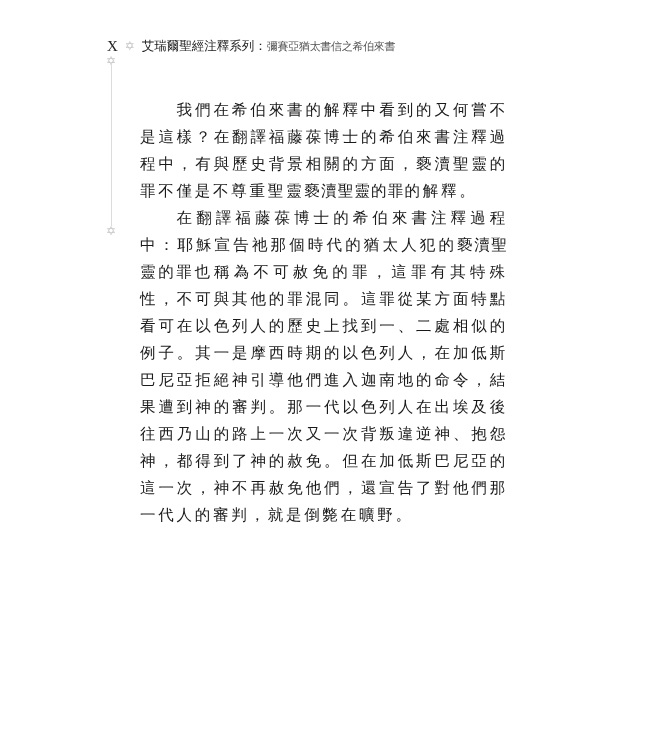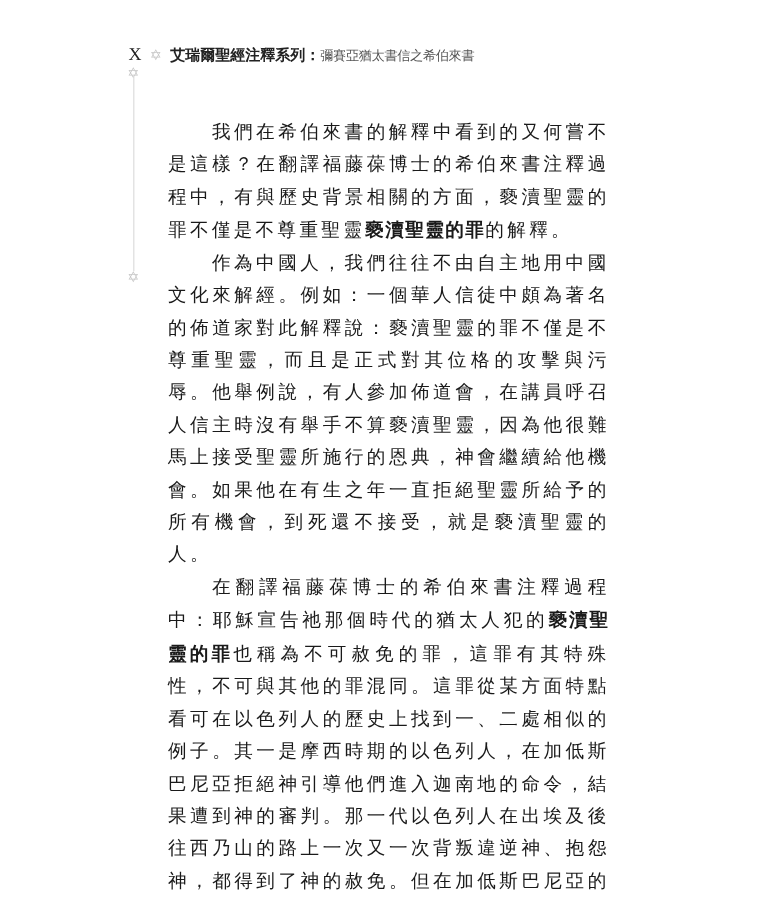--- a/index.html
+++ b/index.html
@@ -1,41 +1,40 @@
 <!DOCTYPE html>
 <html><head>
   <meta charset="utf-8">
   <style>
     html, body { margin: 0; padding: 0; background: #ffffff; }
     body { width: 650px; height: 750px; position: relative; overflow: hidden;
            font-family: "DejaVu Serif", "Liberation Serif", serif; color: #1a1a1a; }
     .header { position: absolute; left: 107px; top: 38px; height: 16px; display: flex; align-items: center; white-space: nowrap; }
     .page-num { font-family: "Liberation Serif", serif; font-size: 15px; color: #222; margin-right: 6px; }
     .star { display: inline-block; width: 12px; height: 12px; color: #c8c8c8; font-size: 12px; line-height: 12px; text-align: center; }
-    .series-title { font-family: "DejaVu Sans", sans-serif; font-weight: bold; font-size: 12.5px; color: #222; margin-left: 6px; letter-spacing: 0px; }
+    .series-title { font-family: "DejaVu Sans", sans-serif; font-weight: normal; font-size: 12.5px; color: #222; margin-left: 6px; letter-spacing: 0px; }
     .book-title { font-family: Liberation Mono, monospace; font-size: 11px; color: #555; letter-spacing: -0.3px; text-align: right; }
     .rule { position: absolute; left: 111px; top: 64px; width: 1px; height: 162px; background: #dcdcdc; }
     .star-top { position: absolute; left: 105px; top: 55px; }
     .star-bottom { position: absolute; left: 105px; top: 225px; }
     .body-text { position: absolute; left: 140px; top: 97px; width: 368px; }
     .para { margin: 0; font-size: 15.5px; line-height: 27px; letter-spacing: 2.75px; text-align: justify; text-indent: 36.6px; }
-    .para b { font-weight: bold; letter-spacing: 1.2px; }
+    .para b { font-weight: normal; letter-spacing: 1.2px; }
   </style>
 </head>
 <body>
 
 <div class="header">
   <span class="page-num">X</span>
   <span class="star">✡</span>
   <span class="series-title">艾瑞爾聖經注釋系列：</span>
   <span class="book-title">彌賽亞猶太書信之希伯來書</span>
 </div>
 
 <span class="star star-top">✡</span>
 <div class="rule"></div>
 <span class="star star-bottom">✡</span>
 
 <div class="body-text">
   <p class="para"><span>我們在希伯來書的解釋中看到的又何嘗不是這樣？在翻譯福藤葆博士的希伯來書注釋過程中，有與歷史背景相關的方面，褻瀆聖靈的罪不僅是不尊重聖靈</span><b>褻瀆聖靈的罪</b><span>的解釋。</span></p>
-  <p class="para"><span>作為中國人，我們往往不由自主地用中國文化來解經。例如：一個華人信徒中頗為著名的佈道家對此解釋說：褻瀆聖靈的罪不僅是不尊重聖靈，而且是正式對其位格的攻擊與污辱。他舉例說，有人參加佈道會，在講員呼召人信主時沒有舉手不算褻瀆聖靈，因為他很難馬上接受聖靈所施行的恩典，神會繼續給他機會。如果他在有生之年一直拒絕聖靈所給予的所有機會，到死還不接受，就是褻瀆聖靈的人。</span></p>
   <p class="para"><span>在翻譯福藤葆博士的希伯來書注釋過程中：耶穌宣告祂那個時代的猶太人犯的</span><b>褻瀆聖靈的罪</b><span>也稱為不可赦免的罪，這罪有其特殊性，不可與其他的罪混同。這罪從某方面特點看可在以色列人的歷史上找到一、二處相似的例子。其一是摩西時期的以色列人，在加低斯巴尼亞拒絕神引導他們進入迦南地的命令，結果遭到神的審判。那一代以色列人在出埃及後往西乃山的路上一次又一次背叛違逆神、抱怨神，都得到了神的赦免。但在加低斯巴尼亞的這一次，神不再赦免他們，還宣告了對他們那一代人的審判，就是倒斃在曠野。</span></p>
 
 </div>
 
 </body></html>

